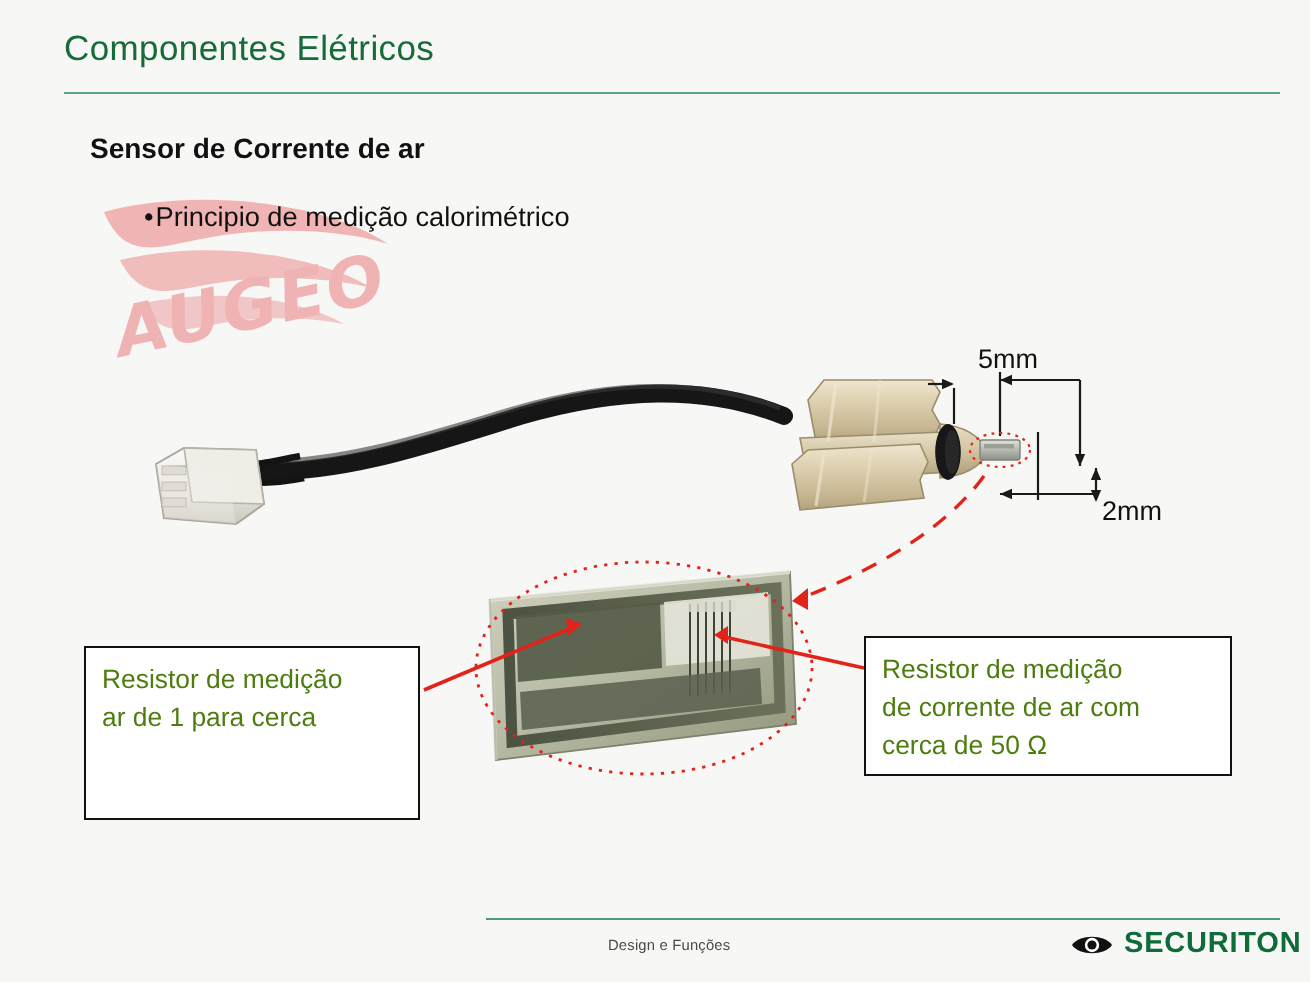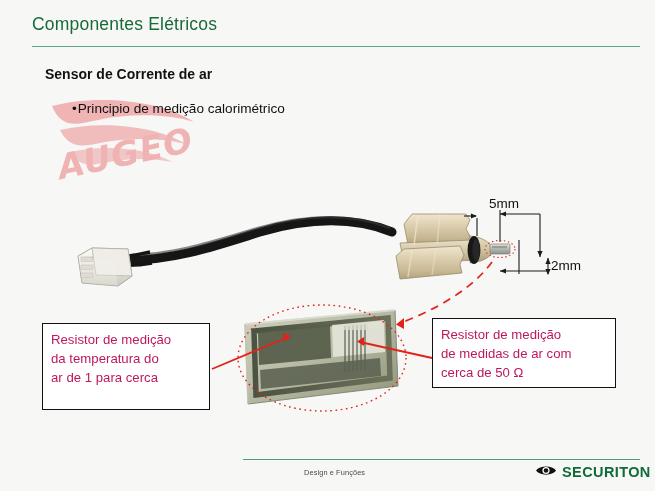--- a/index.html
+++ b/index.html
@@ -66,40 +66,40 @@
     font-weight: bold;
     font-style: italic;
     color: #f0b3b3;
     letter-spacing: 1px;
     transform: rotate(-12deg);
     transform-origin: left top;
     font-family: "DejaVu Sans", sans-serif;
   }
 
   
-  #photo-area { position: absolute; left: 0; top: 0; width: 655px; height: 455px; margin-top: 24px; }
+  #photo-area { position: absolute; left: 0; top: 0; width: 655px; height: 455px; }
 
   
   .dim-label {
     position: absolute;
     font-size: 13.5px;
     color: #111;
     white-space: nowrap;
   }
   #dim-5mm { left: 489px; top: 172px; }
-  #dim-2mm { left: 551px; top: 234px; text-align: center; }
+  #dim-2mm { left: 551px; top: 248px; text-align: center; }
 
   
   .callout {
     position: absolute;
     background: #ffffff;
     border: 1.2px solid #111;
     font-size: 13.2px;
     line-height: 19px;
-    color: #be185d;
+    color: #4d7c0f;
     padding: 6px 7px 6px 8px;
   }
   #callout-left  { left: 42px;  top: 323px; width: 168px; height: 87px; }
   #callout-right { left: 432px; top: 318px; width: 184px; height: 70px; }
 
   
   #footer-rule {
     position: absolute;
     left: 243px; top: 459px;
     width: 397px; height: 0;
@@ -109,21 +109,21 @@
     position: absolute;
     left: 304px; top: 468px;
     font-size: 7.4px;
     color: #4a4a4a;
     letter-spacing: .1px;
     white-space: nowrap;
   }
   #logo {
     position: absolute;
     left: 535px; top: 464px;
-    display: flex; align-items: flex-start; gap: 5px;
+    display: flex; align-items: center; gap: 5px;
   }
   #logo-word {
     font-size: 14.5px;
     font-weight: bold;
     color: #0f6b39;
     letter-spacing: .4px;
     font-family: "Liberation Sans", sans-serif;
   }
 </style>
 </head>
@@ -287,27 +287,26 @@
       <path d="M432,334 L360,318" stroke="#e2231a" stroke-width="1.8" fill="none"></path>
       <path d="M364,313 L357,317.5 L364,322" fill="#e2231a" stroke="none"></path>
     </svg>
 
     <div class="dim-label" id="dim-5mm">5mm</div>
     <div class="dim-label" id="dim-2mm">2mm</div>
   </div>
 
   <div class="callout" id="callout-left">
     <div>Resistor de medição</div>
-    <div>da temperatura do</div>
     <div>ar de 1 para cerca</div>
   </div>
 
   <div class="callout" id="callout-right">
     <div>Resistor de medição</div>
-    <div>de medidas de ar com</div>
+    <div>de corrente de ar com</div>
     <div>cerca de 50 Ω</div>
   </div>
 
   <div id="footer-rule"></div>
   <div id="footer-text">Design e Funções</div>
 
   <div id="logo">
     <svg width="22" height="13" viewBox="0 0 22 13">
       <path d="M1,6.5 C4.5,1 17.5,1 21,6.5 C17.5,12 4.5,12 1,6.5 Z" fill="#111111"></path>
       <circle cx="11" cy="6.5" r="3.6" fill="#ffffff"></circle>

